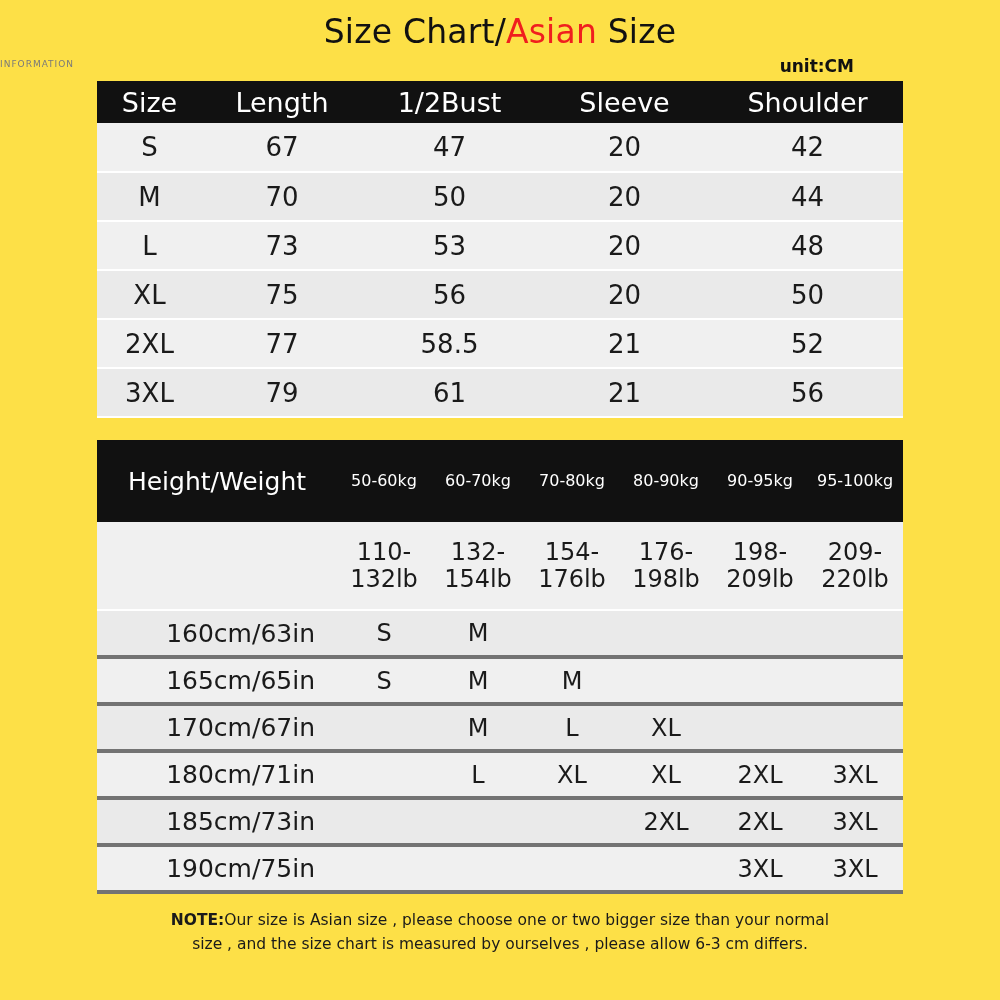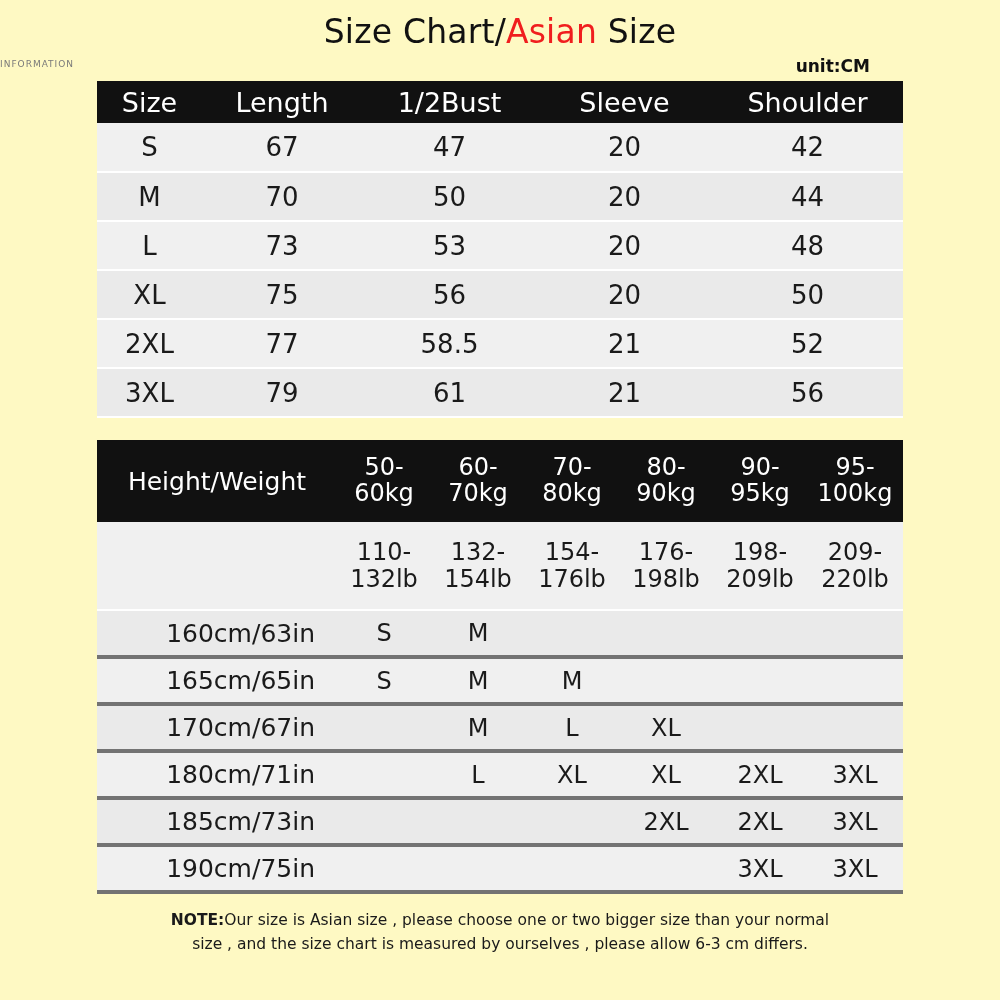--- a/index.html
+++ b/index.html
@@ -9,42 +9,42 @@
     width: 1000px;
     height: 1000px;
     background: #ffffff;
     font-family: "DejaVu Sans", sans-serif;
     color: #1a1a1a;
   }
   .page {
     width: 1000px;
     height: 1000px;
     position: relative;
-    background: #fef9c3;
+    background: #fde047;
   }
 
   
   .title {
     text-align: center;
     font-size: 33px;
     font-weight: 400;
     padding-top: 12px;
     letter-spacing: 0.2px;
     color: #111;
   }
   .title .accent { color: #f01e1e; }
   .subtitle {
     font-size: 9px;
     letter-spacing: 1px;
     color: #7a7a7a;
     margin-top: 8px;
   }
   .unit {
     position: absolute;
-    right: 130px;
+    right: 146px;
     top: 56px;
     font-size: 17px;
     font-weight: bold;
     color: #111;
   }
 
   
   table {
     border-collapse: collapse;
     table-layout: fixed;
@@ -72,21 +72,21 @@
     border-bottom: 2px solid #ffffff;
   }
   .t1 tbody tr { background: #f0f0f0; }
   .t1 tbody tr:nth-child(even) { background: #eaeaea; }
 
   
   .t2 { margin-top: 22px; padding-left: 40px; }
   .t2 thead th {
     background: #111111;
     color: #ffffff;
-    font-size: 24px;
+    font-size: 16px;
     font-weight: 400;
     height: 82px;
     padding: 0 2px;
     vertical-align: middle;
     line-height: 1.08;
   }
   .t2 thead th.hw {
     font-size: 25px;
     text-align: center;
   }

